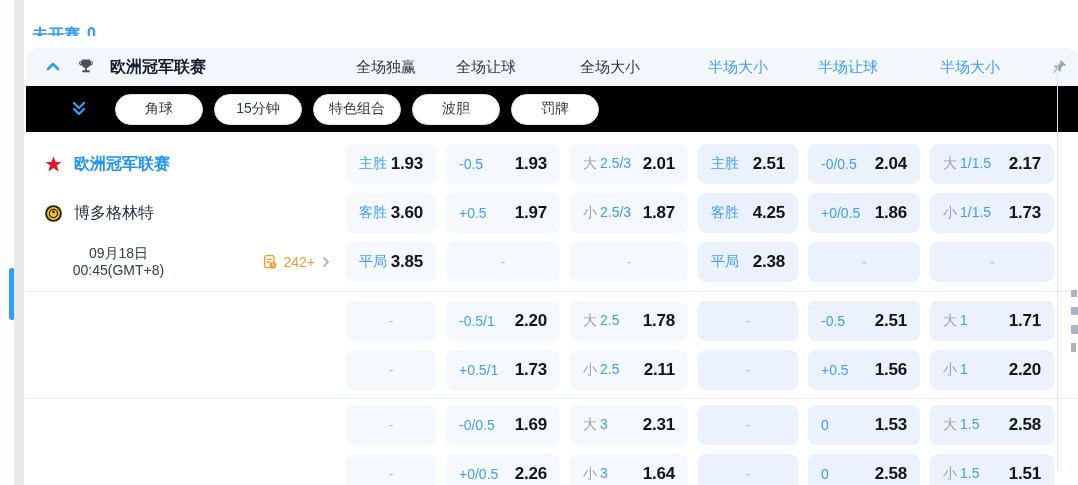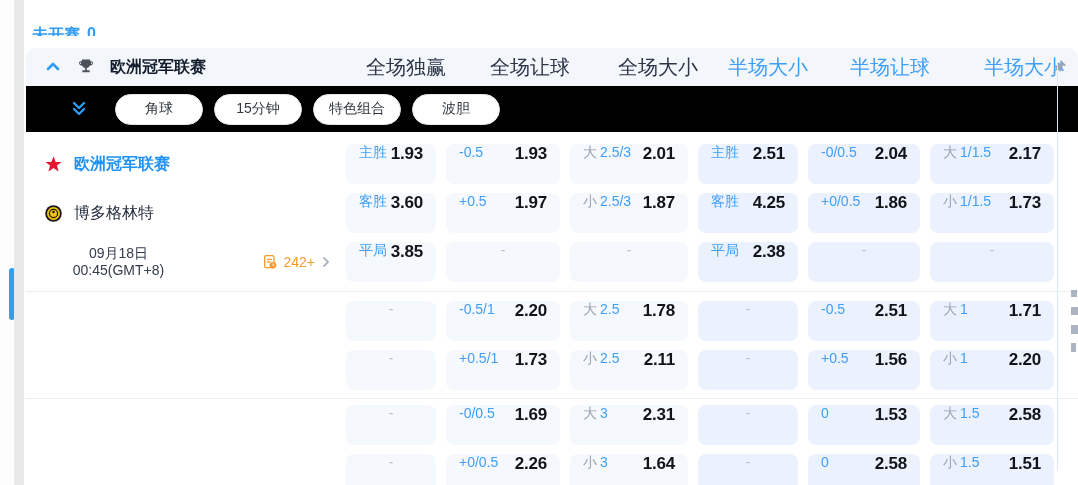--- a/index.html
+++ b/index.html
@@ -20,21 +20,21 @@
              font-size:16px; font-weight:700; color:#2e9bf5; }
 
   .gap12 { height:12px; }
 
   
   .band { height:38px; background:#f3f7fc; border-radius:10px 10px 0 0; position:relative;
           display:grid; grid-template-columns:320px 90px 114px 118px 100px 112px 124px;
           column-gap:10px; align-items:center; }
   .band-left { display:flex; align-items:center; gap:14px; padding-left:18px; }
   .band-title { font-size:16px; font-weight:700; color:#121c2c; white-space:nowrap; }
-  .col-head { text-align:right; font-size:20px; color:#2d3648; white-space:nowrap; }
+  .col-head { text-align:left; font-size:15px; color:#2d3648; white-space:nowrap; }
   .col-head.half { color:#3f9ef7; }
   .pin { position:absolute; right:10px; top:10px; width:18px; height:18px; }
 
   
   .chips-row { height:46px; display:flex; align-items:center; background:#000000; }
   .expand-btn { margin-left:42px; width:22px; height:22px; display:flex; align-items:center; justify-content:center; }
   .chips { display:flex; gap:11px; margin-left:25px; }
   .chip { min-width:88px; height:31px; padding:0 14px; display:flex; align-items:center; justify-content:center;
           border:1px solid #e2e4e9; border-radius:16px; background:#fff; font-size:14px; color:#30363f; white-space:nowrap; }
 
@@ -48,21 +48,21 @@
   .team-name { font-size:16px; font-weight:700; margin-left:11px; white-space:nowrap; }
   .team-name.home { color:#2093f7; }
   .team-name.away { color:#262e3f; font-weight:400; }
   .meta-row { padding-left:0; }
   .date-block { width:185px; text-align:center; font-size:14px; color:#333b4e; line-height:17px; }
   .markets { margin-left:auto; margin-right:14px; display:flex; align-items:center; gap:5px; }
   .markets-count { color:#f79b2e; font-size:14px; }
 
   .odds-grid { flex:1; display:grid; grid-template-columns:90px 114px 118px 100px 112px 124px;
                grid-auto-rows:40px; gap:9px 10px; align-content:start; }
-  .odds-cell { background:#f5f8fc; border-radius:8px; display:flex; align-items:flex-start;
+  .odds-cell { background:#f5f8fc; border-radius:8px; display:flex; align-items:center;
                justify-content:space-between; padding:0 13px; cursor:pointer; }
   .odds-cell.half { background:#ebf2fd; }
   .odds-cell .lbl { font-size:14px; color:#3f9ef7; white-space:nowrap; }
   .odds-cell .lbl .g { color:#9aa3b0; margin-right:3px; }
   .odds-cell .val { font-size:17px; font-weight:700; color:#111418; letter-spacing:-0.2px; }
   .odds-cell.dash { justify-content:center; }
   .dash-mark { color:#b9c0c9; font-size:14px; }
 
   .divider { height:1px; background:#eaedf2; }
 
@@ -129,20 +129,21 @@
         <svg width="20" height="20" viewBox="0 0 20 20" fill="none" stroke="#2e9bf5" stroke-width="2.4" stroke-linecap="round" stroke-linejoin="round">
             <polyline points="5,4 10,9 15,4"></polyline>
             <polyline points="5,10 10,15 15,10"></polyline>
           </svg>
       </span>
       <div class="chips">
         <div class="chip">角球</div>
         <div class="chip">15分钟</div>
         <div class="chip">特色组合</div>
         <div class="chip">波胆</div>
+        <div class="chip">罚牌</div>
       </div>
     </div>
 
     <div class="section sec1">
       <div class="left-col">
         <div class="left-row">
           <span>
             <svg width="19" height="19" viewBox="0 0 24 24">
                 <path fill="#e6142e" d="M12 1.8l2.8 7h7.4l-5.9 4.6 2.2 7.3L12 16.4l-6.5 4.3 2.2-7.3-5.9-4.6h7.4z"></path>
               </svg>

